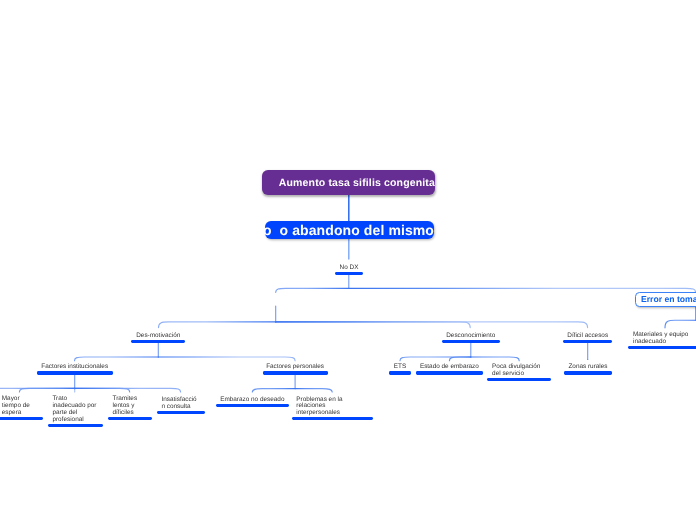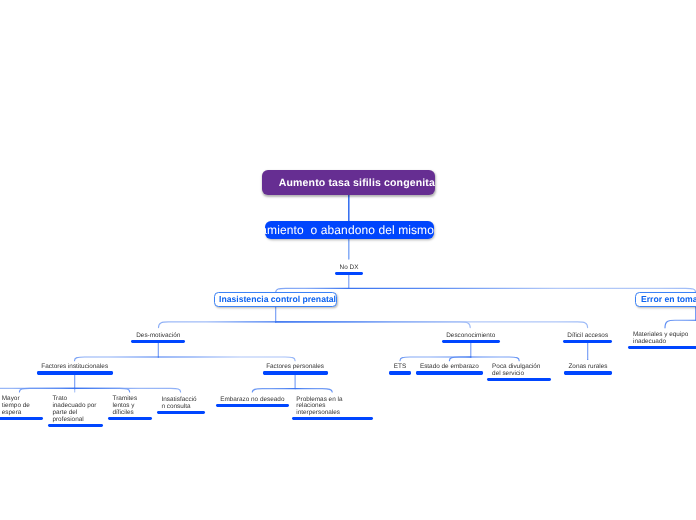--- a/index.html
+++ b/index.html
@@ -8,21 +8,21 @@
        font-family:"Liberation Sans",sans-serif;
        -webkit-font-smoothing:antialiased;text-rendering:geometricPrecision;}
   #canvas{position:relative;width:696px;height:520px;background:#fff;overflow:hidden;}
   svg.links{position:absolute;left:0;top:0;width:696px;height:520px;pointer-events:none;}
 
   .pill{position:absolute;box-sizing:border-box;
         display:flex;align-items:center;justify-content:flex-end;white-space:pre;}
   .pill span{transform:translateZ(0);-webkit-font-smoothing:antialiased;font-variant-ligatures:none;}
   .root-pill{background:#662e92;color:#fff;font-weight:bold;font-size:10.5px;letter-spacing:0.15px;
              border-radius:6px;box-shadow:0.8px 1.2px 2.2px rgba(0,0,0,.30);}
-  .blue-pill{background:#0045fd;color:#fff;font-weight:normal;font-size:12px;letter-spacing:0.1px;
+  .blue-pill{background:#0045fd;color:#fff;font-weight:bold;font-size:14px;letter-spacing:0.1px;
              border-radius:6px;box-shadow:0.8px 1.2px 2.2px rgba(0,0,0,.28);}
   .white-pill{background:#fff;border:1.4px solid #3b82f6;color:#0d63f0;font-weight:bold;
               font-size:8.65px;border-radius:4.5px;box-shadow:1px 1.2px 2px rgba(0,0,0,.25);}
 
   .leaf{position:absolute;}
   .leaf .txt{color:#333333;font-size:6.4px;line-height:6.8px;white-space:pre-line;
              transform:translateZ(0);-webkit-font-smoothing:antialiased;font-variant-ligatures:none;}
   .leaf .bar{position:absolute;height:3.2px;background:#0046ff;border-radius:1.4px;}
 </style>
 </head>
@@ -201,23 +201,20 @@
   </svg>
 
   <div class="pill root-pill" style="left:262px;top:170px;width:173px;height:25px;">
     <span>Aumento tasa sifilis congenita</span>
   </div>
 
   <div class="pill blue-pill" style="left:265px;top:221px;width:169px;height:18px;">
     <span>no tratamiento  o abandono del mismo</span>
   </div>
 
-  <div class="pill white-pill" style="left:214px;top:291.5px;width:123px;height:15.2px;">
-    <span>Inasistencia control prenatal</span>
-  </div>
 
   <div class="pill white-pill" style="left:635px;top:291.5px;width:90px;height:15.2px;justify-content:flex-start;padding-left:5px;">
     <span>Error en toma</span>
   </div>
 
   <div id="leaves">
       <div class="leaf" style="left: 335px; width: 28px; top: 264.9px;">
         <div class="txt" style="text-align: center;">No DX</div>
         <div class="bar" style="left: 0px; width: 28px; top: 7px;"></div>
       </div>

